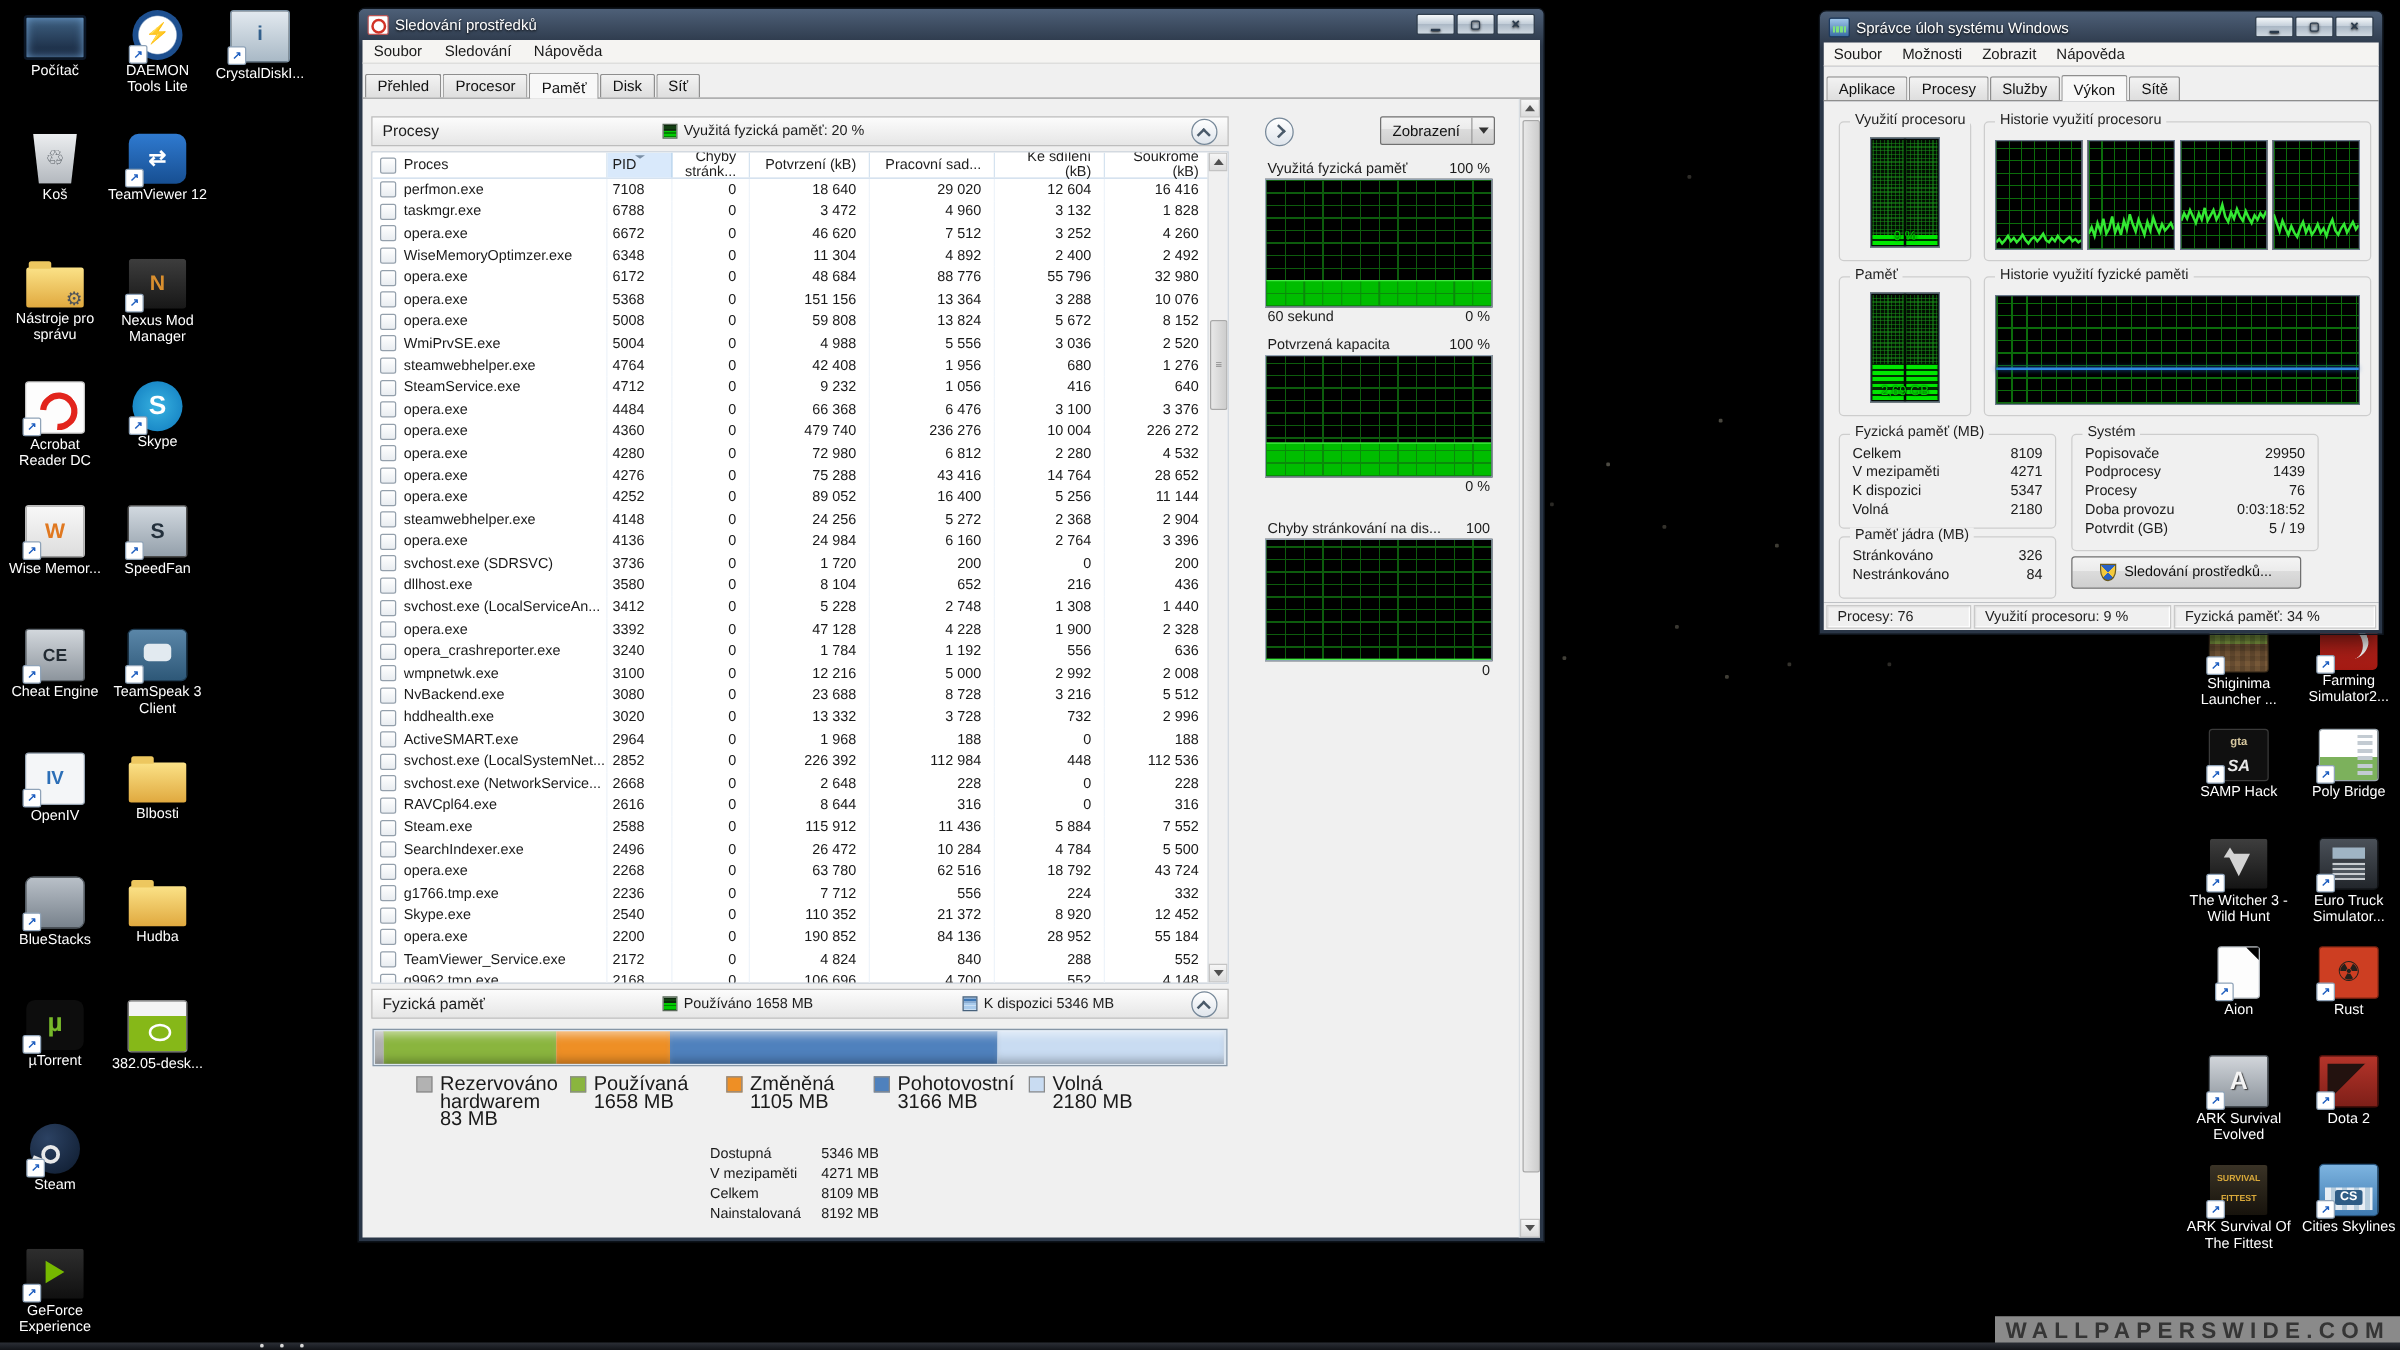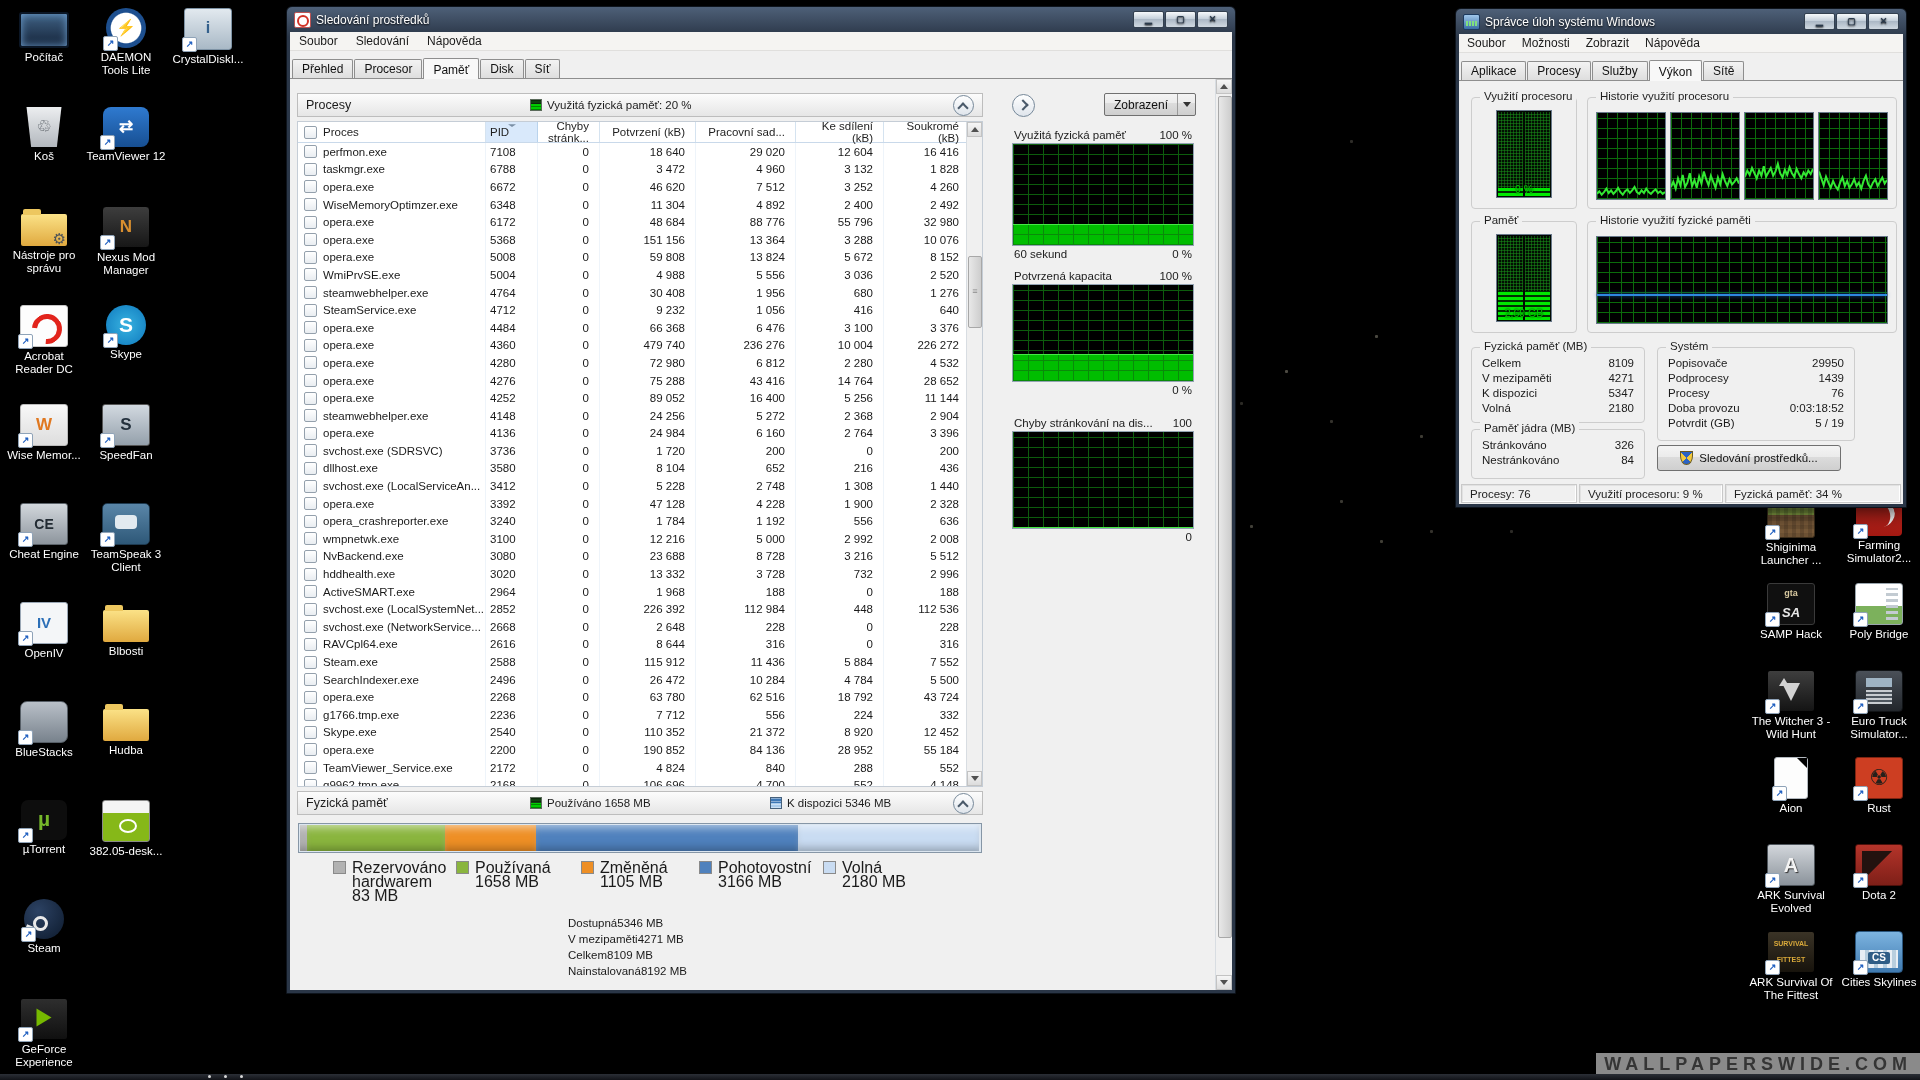--- a/index.html
+++ b/index.html
@@ -148,21 +148,21 @@
   .tscroll .sthumb{top:134px;height:70px}
   .tscroll .sthumb::after{content:"≡";position:absolute;inset:0;text-align:center;color:#8a8a8a;font-size:9px;line-height:68px}
 
   .membar{position:absolute;left:8px;top:744px;width:684px;height:30px;border:1px solid #8696a6;background:#dce6f0;display:flex;padding:1px;box-sizing:border-box}
   .seg{height:100%;box-shadow:inset 0 7px 8px -4px rgba(255,255,255,.55),inset 0 -7px 8px -4px rgba(0,0,0,.28)}
   .legend{position:absolute;left:7px;top:782px;width:686px;height:52px}
   .leg{position:absolute;top:0;display:flex;gap:6px;font-size:16px;color:#1a1a1a;line-height:14px}
   .leg:nth-of-type(1){left:36px}.leg:nth-of-type(2){left:159px}.leg:nth-of-type(3){left:284px}.leg:nth-of-type(4){left:402px}.leg:nth-of-type(5){left:526px}
   .sw{width:13px;height:13px;border:1px solid #8a8a8a;flex:none;box-sizing:border-box}
   .memstats{position:absolute;left:278px;top:836px;width:135px;font-size:11.5px;color:#1a1a1a}
-  .srow{display:flex;justify-content:flex-start;line-height:16px}
+  .srow{display:flex;justify-content:space-between;line-height:16px}
 
   .sidep{position:absolute;left:722px;top:14px;width:188px;height:880px}
   .rbtn{position:absolute;left:0;top:1px;width:21px;height:21px;border-radius:50%;border:1px solid #768899;background:linear-gradient(#ffffff,#dfe5ec)}
   .rbtn::after{content:"";position:absolute;left:6px;top:6px;width:6px;height:6px;border-right:2px solid #4a5a6a;border-top:2px solid #4a5a6a;transform:rotate(45deg)}
   .viewbtn{position:absolute;right:4px;top:0;width:92px;height:23px;border:1px solid #707070;border-radius:2px;background:linear-gradient(#f4f4f4,#ebebeb 45%,#dcdcdc 45%,#cfcfcf);display:flex;align-items:center;font-size:12px;color:#111;box-sizing:border-box}
   .viewbtn .lbl{flex:1;text-align:center}
   .viewbtn .dd{width:17px;align-self:stretch;border-left:1px solid #9a9a9a;display:flex;align-items:center;justify-content:center}
   .viewbtn .dd::after{content:"";border:4px solid transparent;border-top:5px solid #333;margin-top:4px}
   .graphs{position:absolute;left:0;top:34px;right:6px}
   .graph{margin-bottom:6px}
@@ -198,21 +198,21 @@
   .tg svg{position:absolute;inset:0;width:100%;height:100%}
   .memg{position:absolute;left:8px;right:8px;top:14px;height:88px;border:1px solid #68788a;background-color:#000;background-image:repeating-linear-gradient(90deg,#0b6b0b 0 1px,transparent 1px 12px),repeating-linear-gradient(0deg,#0b6b0b 0 1px,transparent 1px 10px);box-sizing:border-box}
   .bline{position:absolute;left:0;right:0;height:2px;background:#2f87e0;box-shadow:0 0 4px #1a5fae}
   .grows{padding-top:8px}
   .grow{display:flex;justify-content:space-between;font-size:11.5px;color:#1a1a1a;line-height:15px;padding:0 10px}
   .tmbtn{position:absolute;left:198px;top:364px;width:182px;height:24px;border:1px solid #707070;border-radius:3px;background:linear-gradient(#f4f4f4,#ebebeb 45%,#dcdcdc 45%,#cfcfcf);display:flex;align-items:center;justify-content:center;gap:6px;font-size:11.5px;color:#111}
   .shield{width:11px;height:12px;border-radius:0 0 55% 55%/0 0 70% 70%;background:conic-gradient(from 45deg,#f3c93c 0 25%,#2a62c4 0 50%,#f3c93c 0 75%,#2a62c4 0);border:1px solid #6a5a20;flex:none}
   .statusbar{height:22px;background:#f0f0f0;display:flex;font-size:11.5px;color:#222;flex:none}
   .scell{display:flex;align-items:center;padding:0 8px;border:1px solid #c9c9c9;box-shadow:inset 1px 1px 0 rgba(0,0,0,.06),inset -1px -1px 0 #fff;margin:2px 0 1px 2px;box-sizing:border-box;white-space:nowrap}
   .scell:nth-of-type(1){width:116px}
-  .scell:nth-of-type(2){width:144px}
+  .scell:nth-of-type(2){width:158px}
   .scell:nth-of-type(3){flex:1;margin-right:2px}
 
   
   .watermark{position:absolute;right:0;bottom:5px;height:22px;line-height:22px;background:rgba(162,162,162,.85);color:#353535;font-size:18px;font-weight:bold;letter-spacing:5px;padding:0 8px;overflow:hidden}
   .taskbar-sliver{position:absolute;left:0;right:0;bottom:0;height:6px;background:linear-gradient(#2b2f36,#121419)}
   .taskbar-sliver i{position:absolute;top:1px;width:3px;height:3px;background:#d8d8d8;border-radius:50%}
 </style>
 </head>
 <body>
 
@@ -603,21 +603,21 @@
               <span class="c-p num">2 520</span>
             </div>
 
             <div class="prow">
               <span class="c-name">
                 <span class="cb"></span>
                 <span>steamwebhelper.exe</span>
               </span>
               <span class="c-pid">4764</span>
               <span class="c-f num">0</span>
-              <span class="c-c num">30 408</span>
+              <span class="c-c num">42 408</span>
               <span class="c-w num">1 956</span>
               <span class="c-s num">680</span>
               <span class="c-p num">1 276</span>
             </div>
 
             <div class="prow">
               <span class="c-name">
                 <span class="cb"></span>
                 <span>SteamService.exe</span>
               </span>

